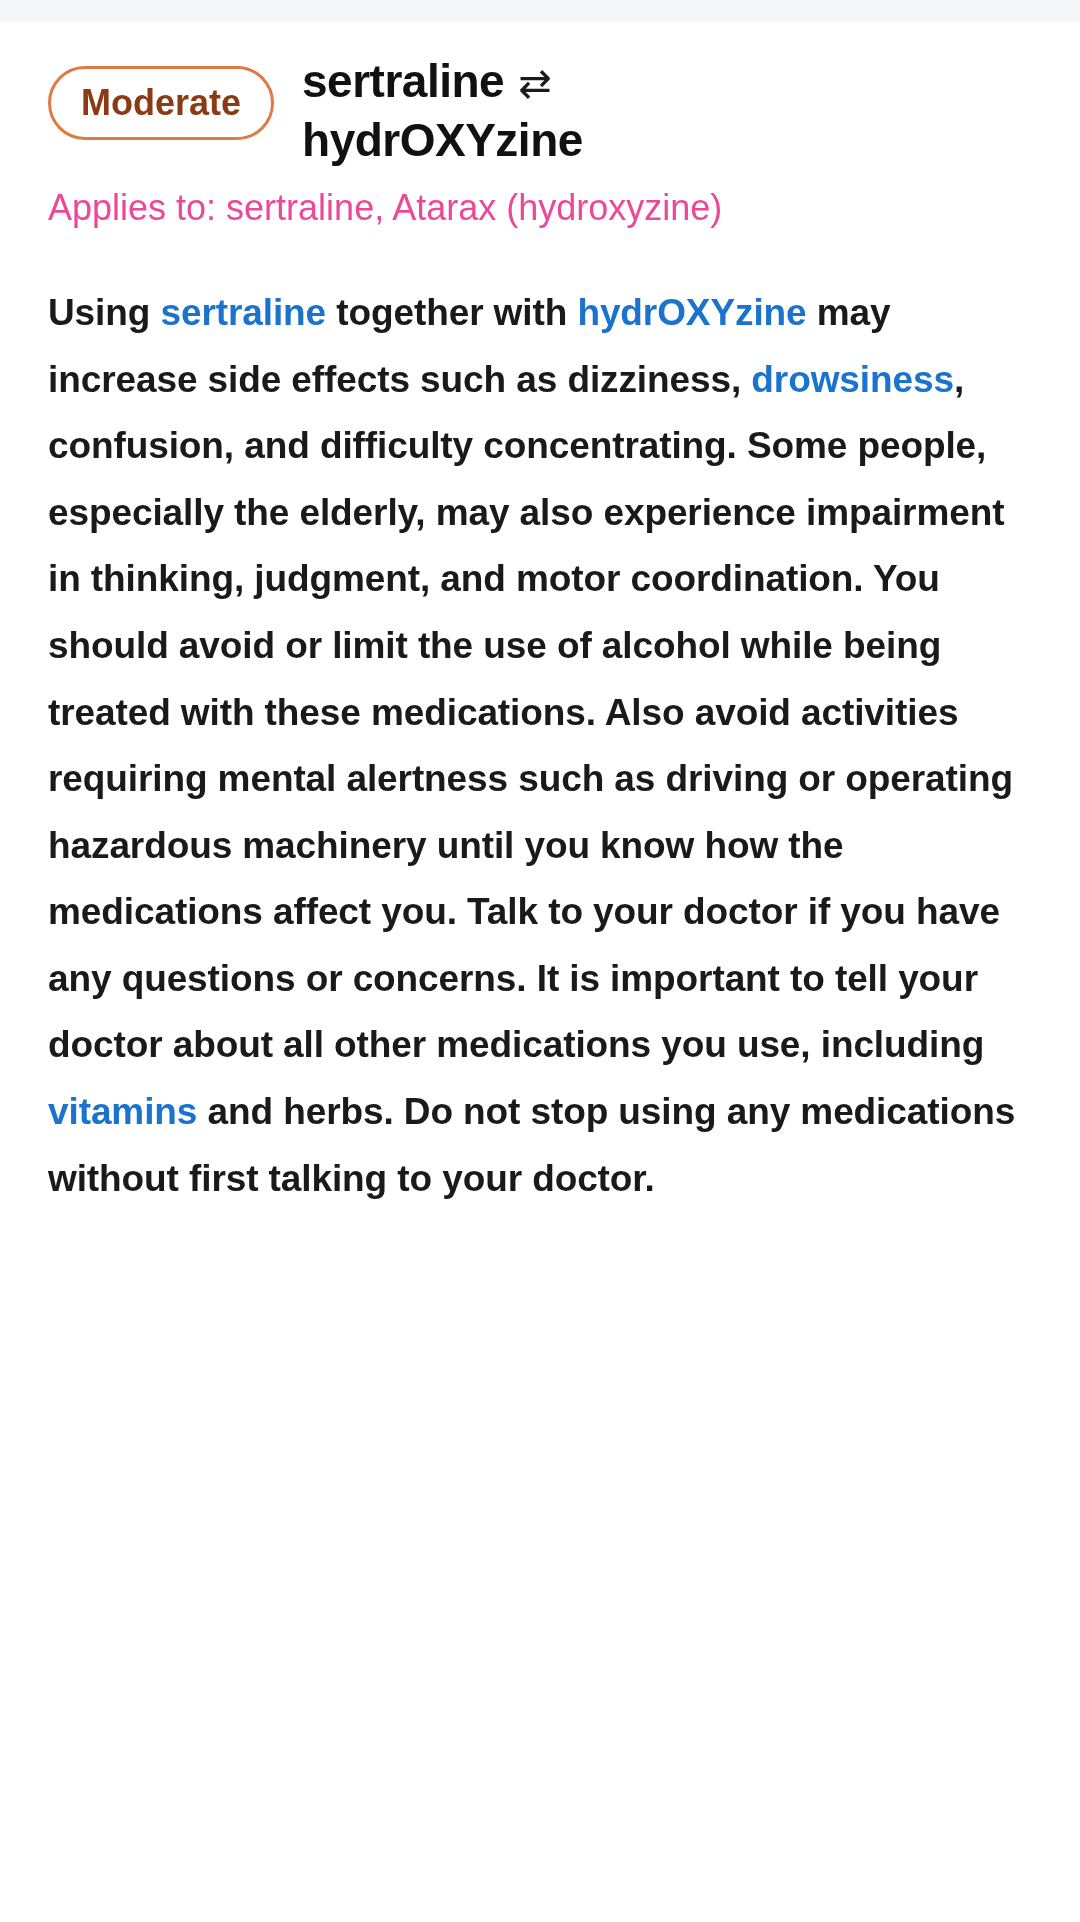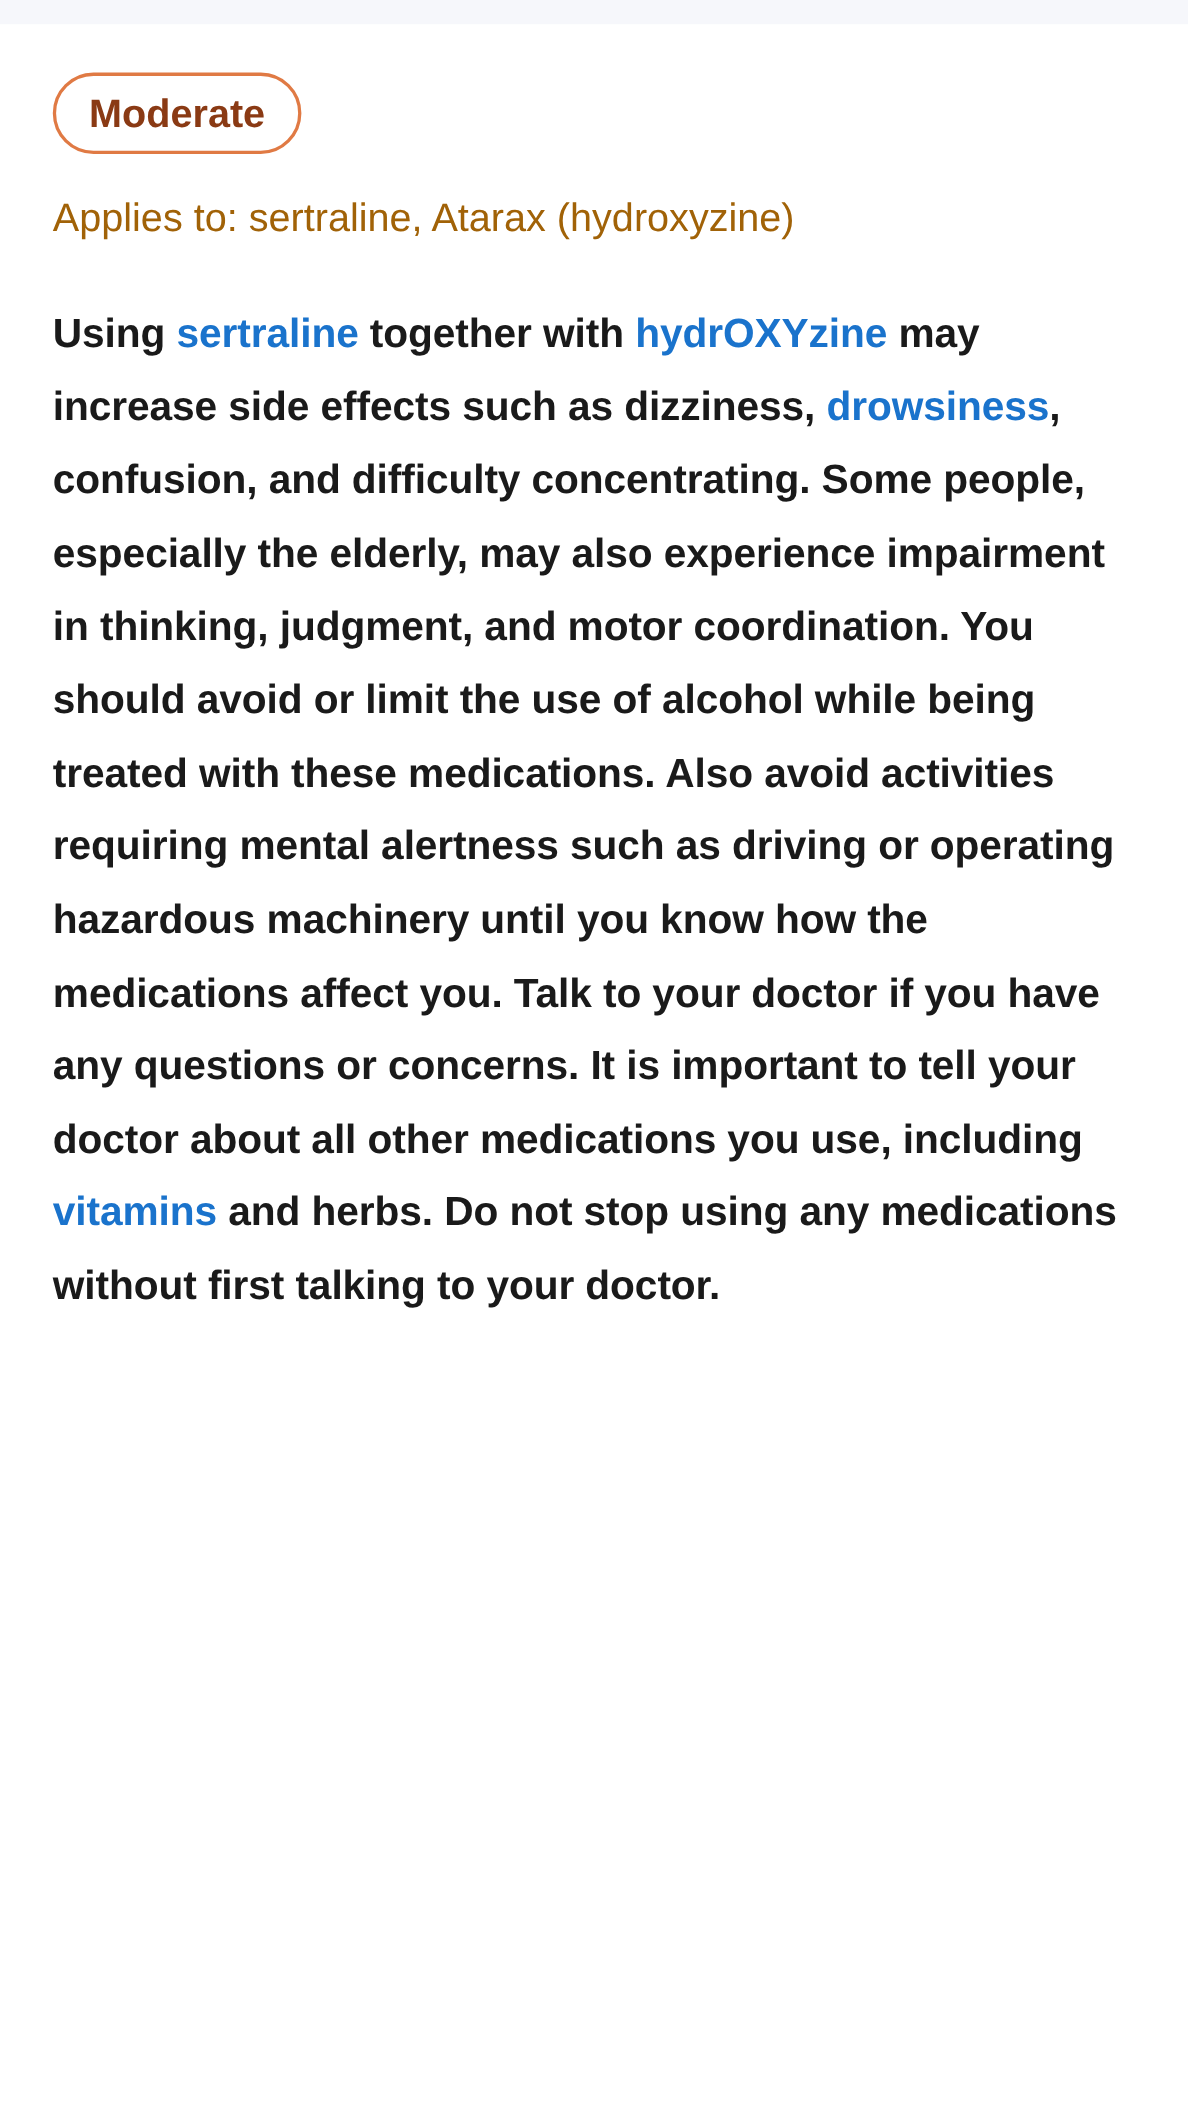--- a/index.html
+++ b/index.html
@@ -64,22 +64,22 @@
     display: inline-block;
     font-size: 40px;
     font-weight: 400;
     vertical-align: baseline;
     margin-left: 14px;
     color: #1a1a1a;
   }
   .applies-to {
     font-size: 36px;
     line-height: 1.45;
-    color: #a16207;
-    margin-top: 32px;
+    color: #ec4899;
+    margin-top: 12px;
     font-weight: 400;
   }
   .body-text {
     font-size: 37px;
     line-height: 1.80;
     color: #1a1a1a;
     margin-top: 46px;
     font-weight: 700;
     letter-spacing: -0.1px;
   }
@@ -93,20 +93,26 @@
 <body>
 
 <div class="page">
 
   <div class="top-strip"></div>
 
   <div class="content">
 
     <div class="header-row">
       <div class="severity-badge">Moderate</div>
+      <div class="title-block">
+        <div class="drug-title">
+          <span>sertraline</span><span class="swap-icon">⇄</span><br>
+          <span>hydrOXYzine</span>
+        </div>
+      </div>
     </div>
 
     <div class="applies-to">Applies to: sertraline, Atarax (hydroxyzine)</div>
 
     <div class="body-text">
       <span>Using </span><a class="link" href="#">sertraline</a><span> together with </span><a class="link" href="#">hydrOXYzine</a><span> may increase side effects such as dizziness, </span><a class="link" href="#">drowsiness</a><span>, confusion, and difficulty concentrating. Some people, especially the elderly, may also experience impairment in thinking, judgment, and motor coordination. You should avoid or limit the use of alcohol while being treated with these medications. Also avoid activities requiring mental alertness such as driving or operating hazardous machinery until you know how the medications affect you. Talk to your doctor if you have any questions or concerns. It is important to tell your doctor about all other medications you use, including </span><a class="link" href="#">vitamins</a><span> and herbs. Do not stop using any medications without first talking to your doctor.</span>
     </div>
 
   </div>
 </div>

